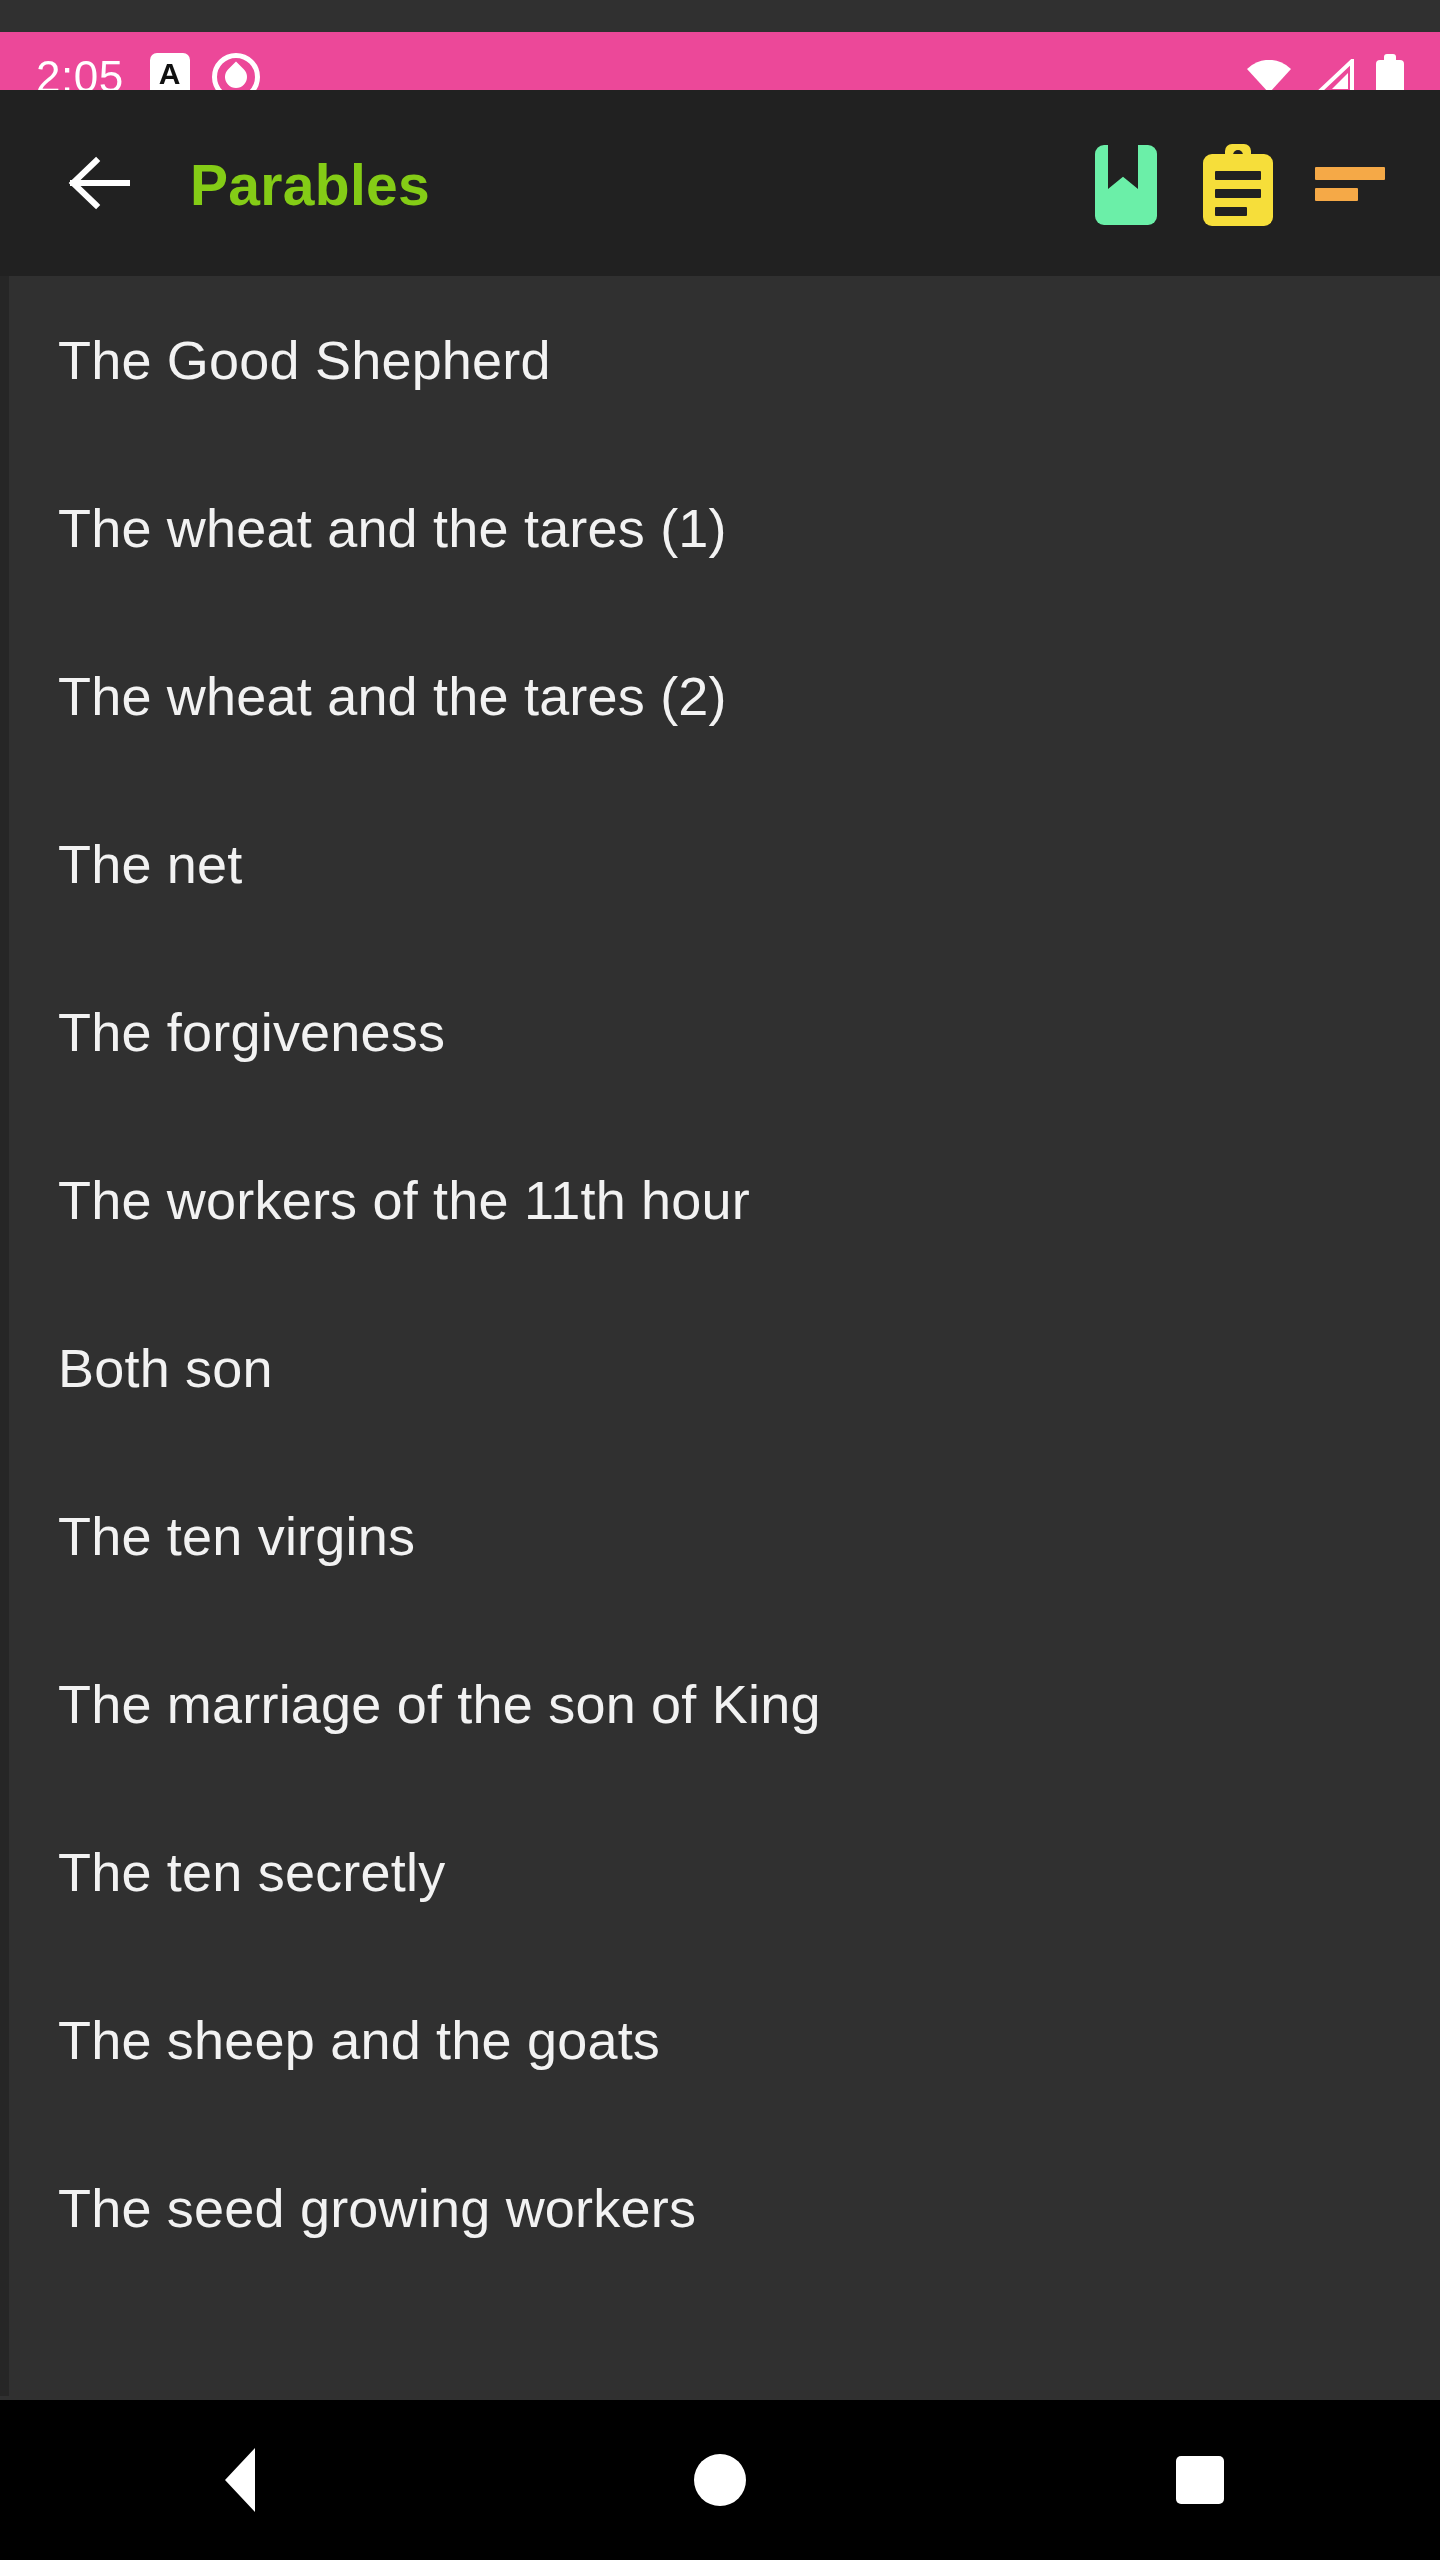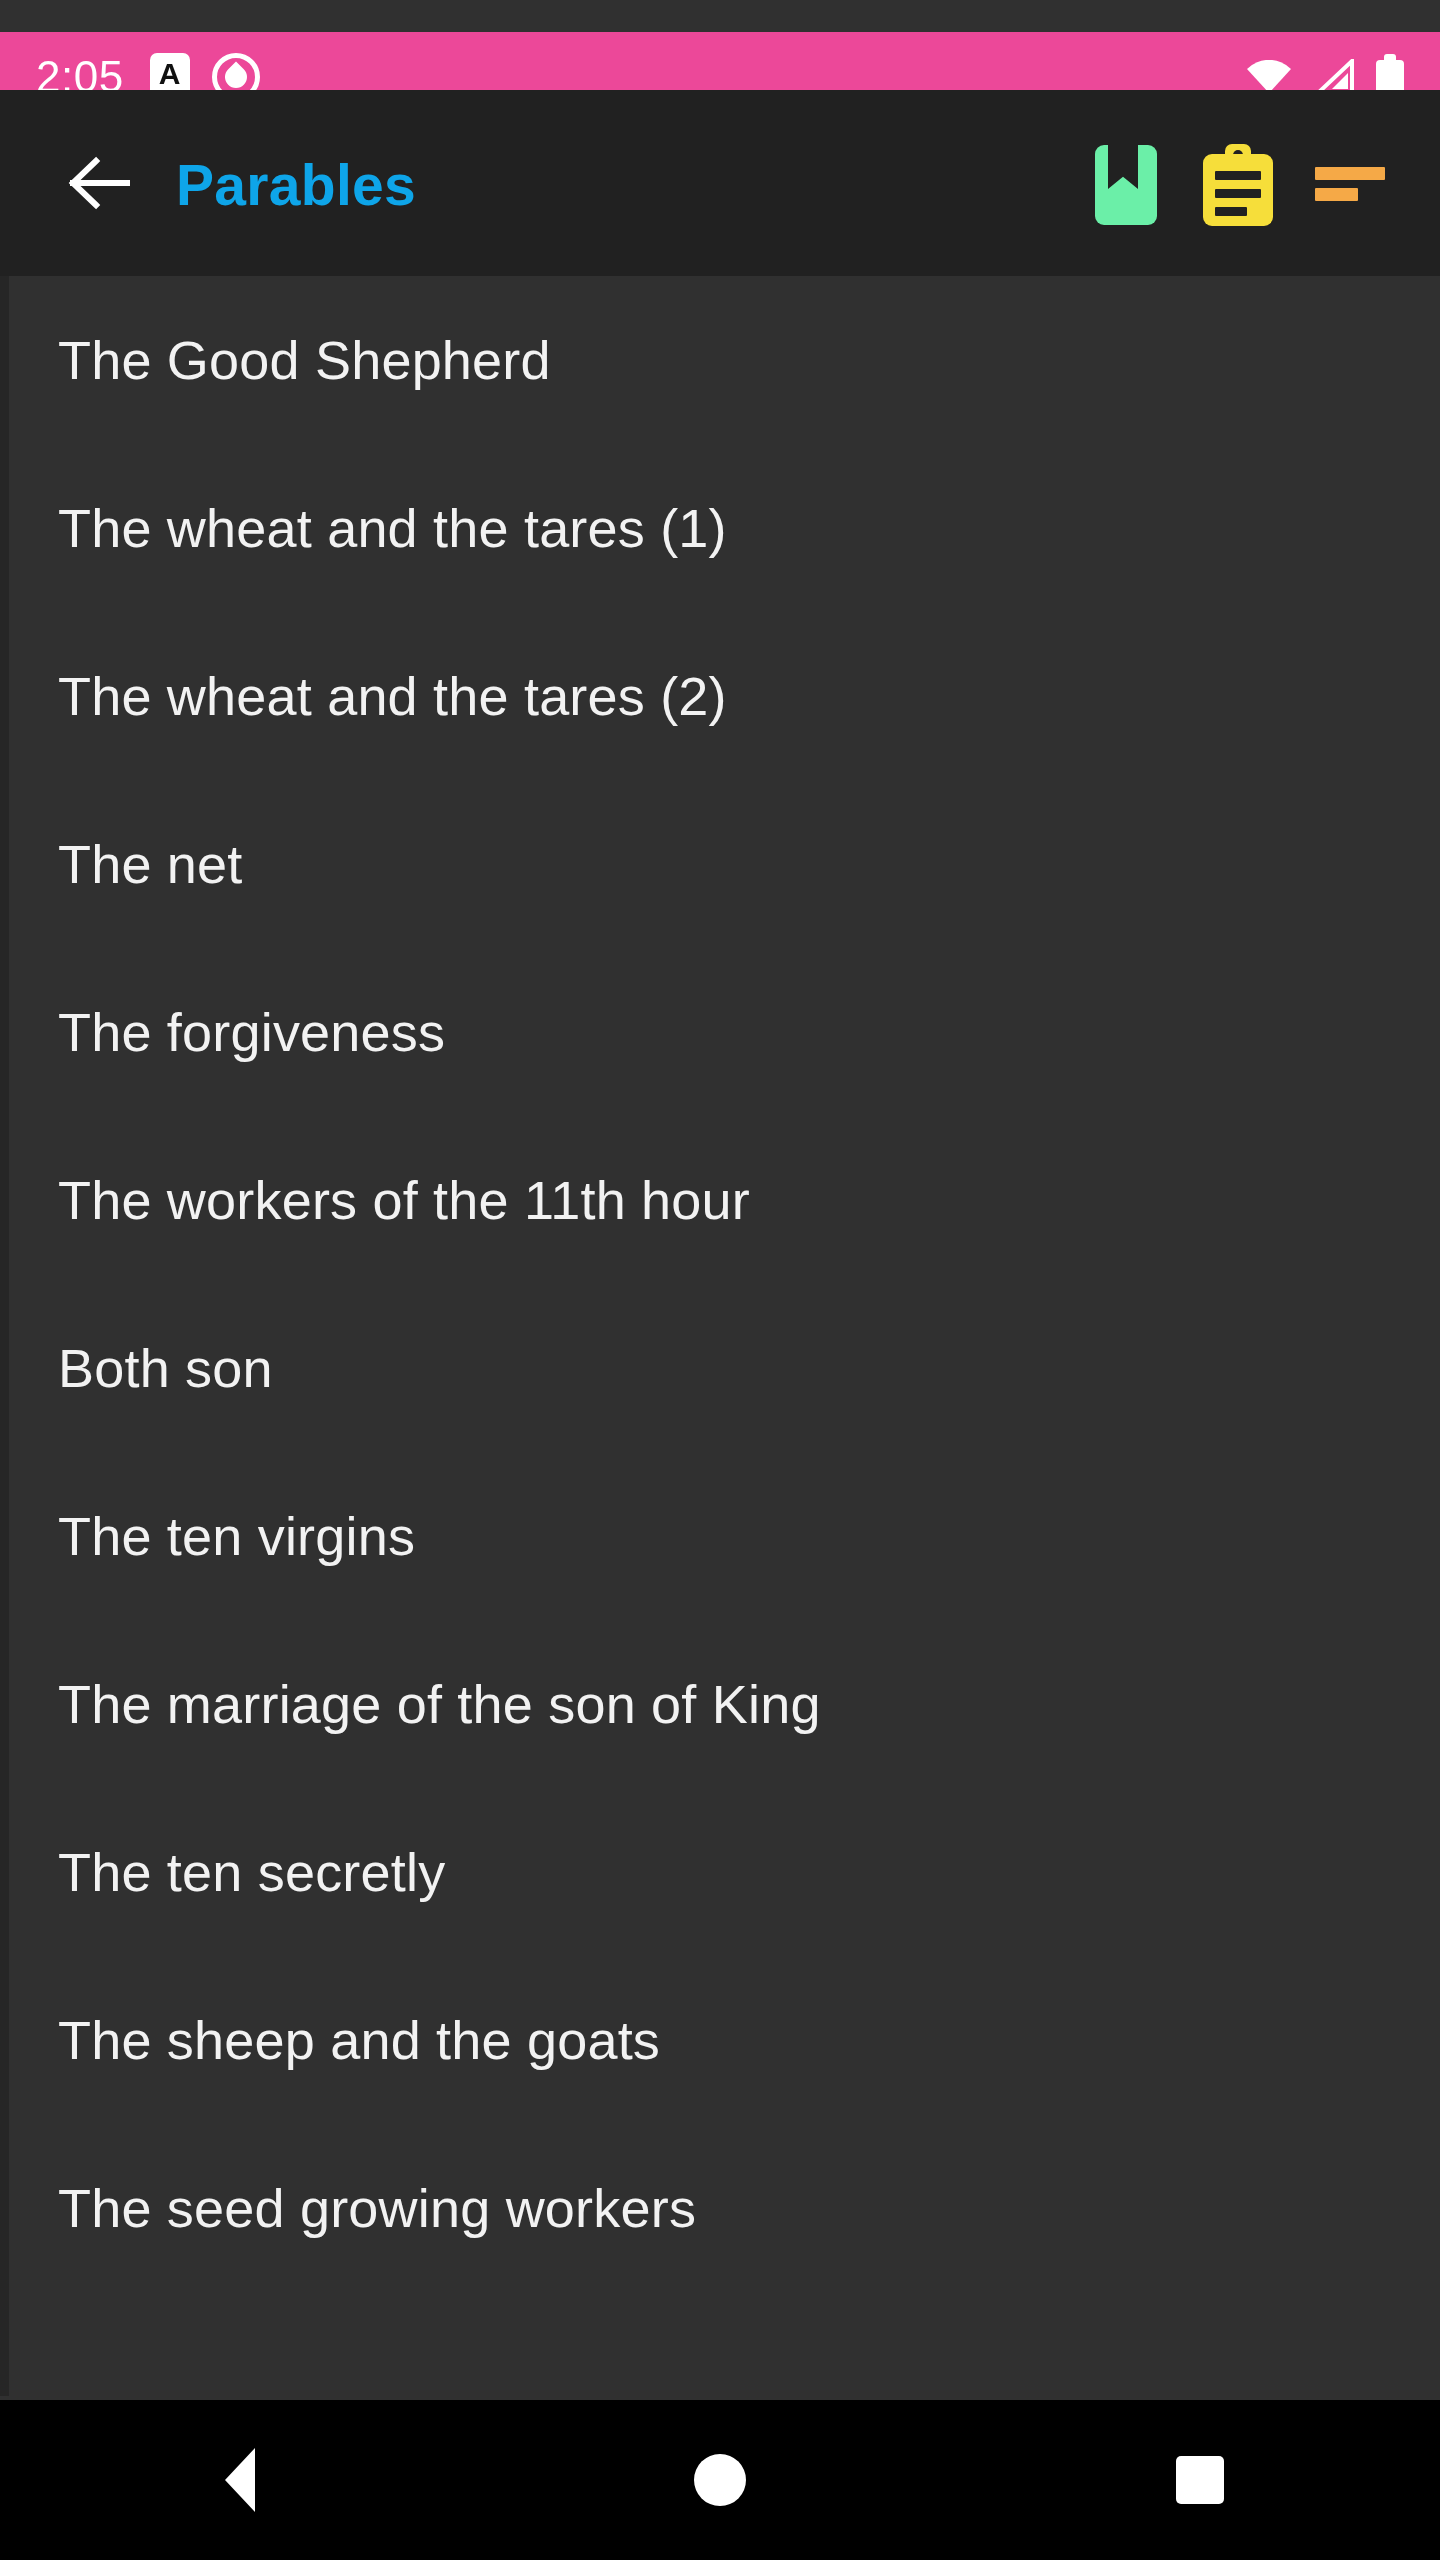--- a/index.html
+++ b/index.html
@@ -64,22 +64,22 @@
   .app-bar {
     position:absolute; top:90px; left:0; width:1440px; height:190px;
     background:#212121; display:flex; align-items:center;
   }
   .back-btn {
     width:100px; height:100px; margin-left:48px;
     display:flex; align-items:center; justify-content:center;
     cursor:pointer;
   }
   .app-title {
-    color:#0ea5e9; font-size:57px; font-weight:bold;
-    margin-left:28px; letter-spacing:0.3px; white-space:nowrap;
+    color:#84cc16; font-size:57px; font-weight:bold;
+    margin-left:42px; letter-spacing:0.3px; white-space:nowrap;
   }
   .actions { margin-left:auto; display:flex; align-items:center; }
   .action-btn {
     width:112px; height:112px; display:flex; align-items:center;
     justify-content:center; cursor:pointer;
   }
   .actions .action-btn:last-child { margin-right:34px; }
 
   
   .bookmark-ico {

